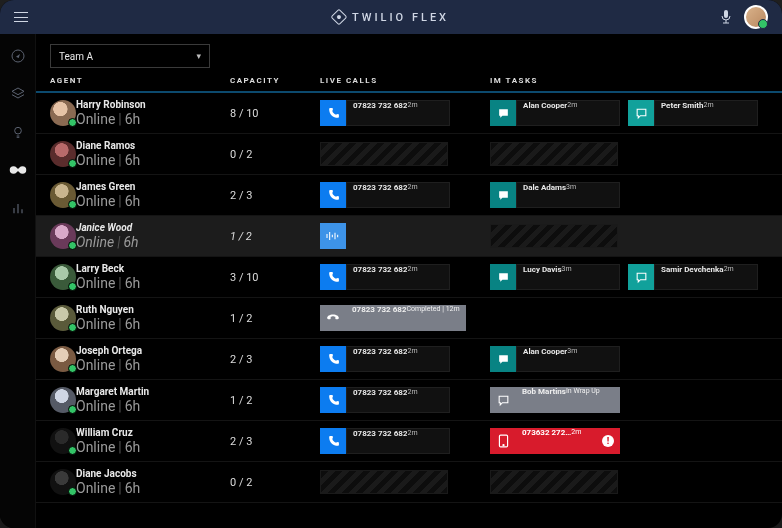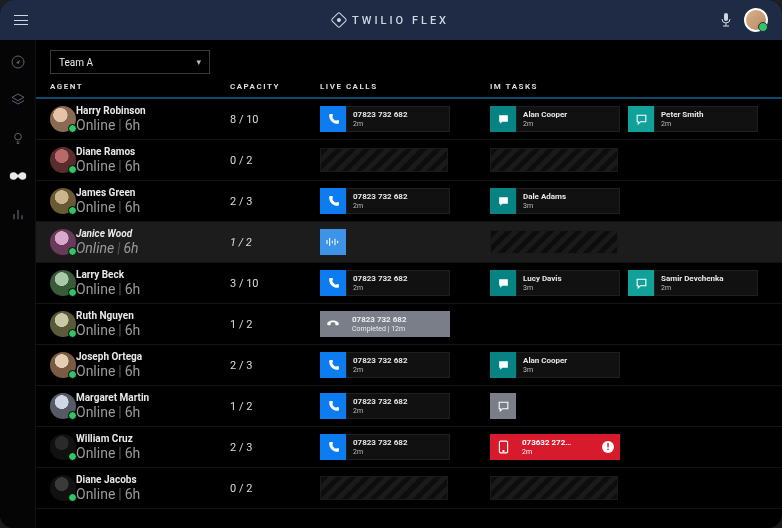--- a/index.html
+++ b/index.html
@@ -20,21 +20,21 @@
   }
   *{box-sizing:border-box;font-family:-apple-system,BlinkMacSystemFont,"Segoe UI",Roboto,Helvetica,Arial,sans-serif;}
   html,body{margin:0;padding:0;background:#232323;}
   .frame{
     width:782px;height:528px;margin:0;position:relative;overflow:hidden;
     background:var(--bg);border-radius:14px;box-shadow:0 10px 40px rgba(0,0,0,.6);
     display:flex;flex-direction:column;
   }
   
   .topbar{
-    height:40px;background:var(--header-bg);display:flex;align-items:center;
+    height:34px;background:var(--header-bg);display:flex;align-items:center;
     padding:0 14px;color:#fff;font-size:11px;letter-spacing:3px;
     position:relative;flex:none;
   }
   .hamburger{width:14px;height:10px;display:flex;flex-direction:column;justify-content:space-between;cursor:pointer;}
   .hamburger span{height:1px;background:#cfd6e4;}
   .brand{position:absolute;left:50%;transform:translateX(-50%);display:flex;align-items:center;gap:7px;color:#cfd6e4;font-weight:500;}
   .brand-logo{width:12px;height:12px;border:1px solid #cfd6e4;border-radius:2px;transform:rotate(45deg);}
   .brand-logo::after{content:"";display:block;width:4px;height:4px;border-radius:50%;background:#cfd6e4;position:relative;top:3px;left:3px;}
   .top-right{margin-left:auto;display:flex;align-items:center;gap:12px;}
   .mic{color:#cfd6e4;}
@@ -85,21 +85,21 @@
   .ag-name{font-size:10px;font-weight:700;line-height:1.2;}
   .ag-sub{font-size:14px;color:var(--text-dim);}
   .ag-sub .sep{margin:0 3px;color:#555;}
   .cap{font-size:11px;color:#dcdcdc;}
   .pills{display:flex;gap:8px;align-items:center;}
   .pill{
     display:flex;align-items:center;height:26px;min-width:130px;max-width:150px;
     overflow:hidden;font-size:8px;
   }
   .p-icon{width:26px;height:26px;display:flex;align-items:center;justify-content:center;flex:none;}
-  .p-body{flex:1;height:100%;display:flex;flex-direction:column;justify-content:center;padding:0 6px;background:#111;border:1px solid #1f1f1f;}
+  .p-body{flex:1;height:100%;display:flex;flex-direction:row;justify-content:flex-start;padding:0 6px;background:#111;border:1px solid #1f1f1f;}
   .p-body .l1{color:#e8e8e8;font-weight:700;font-size:8px;line-height:1.2;white-space:nowrap;overflow:hidden;text-overflow:ellipsis;}
   .p-body .l2{color:#bfbfbf;font-size:7px;line-height:1.2;}
   .pill.full .p-body{border:none;}
   .pill.alert{position:relative;}
   .pill.alert::after{content:"!";position:absolute;right:6px;top:50%;transform:translateY(-50%);width:12px;height:12px;border-radius:50%;background:#fff;color:var(--red);font-weight:900;font-size:9px;display:flex;align-items:center;justify-content:center;}
 
   .blue{background:var(--blue);color:#fff;}
   .teal{background:var(--teal);color:#fff;}
   .tealchat{background:#11a19b;color:#fff;}
   .grey{background:var(--grey);color:#fff;}
@@ -456,20 +456,24 @@
                 </div>
               </div>
             </div>
             <div class="pills">
               <div class="pill full ">
                 <div class="p-icon grey">
                   <svg width="13" height="13" viewBox="0 0 24 24" fill="none" stroke="#fff" stroke-width="2">
                     <path d="M4 4h16v12H10l-4 4v-4H4z"></path>
                   </svg>
                 </div>
+                <div class="p-body inv greybody grey">
+                  <div class="l1">Bob Martins</div>
+                  <div class="l2">In Wrap Up</div>
+                </div>
               </div>
             </div>
           </div>
           <div class="row">
             <div class="agent">
               <div class="av c9"></div>
               <div>
                 <div class="ag-name">William Cruz</div>
                 <div class="ag-sub">Online<span class="sep">|</span>6h</div>
               </div>

